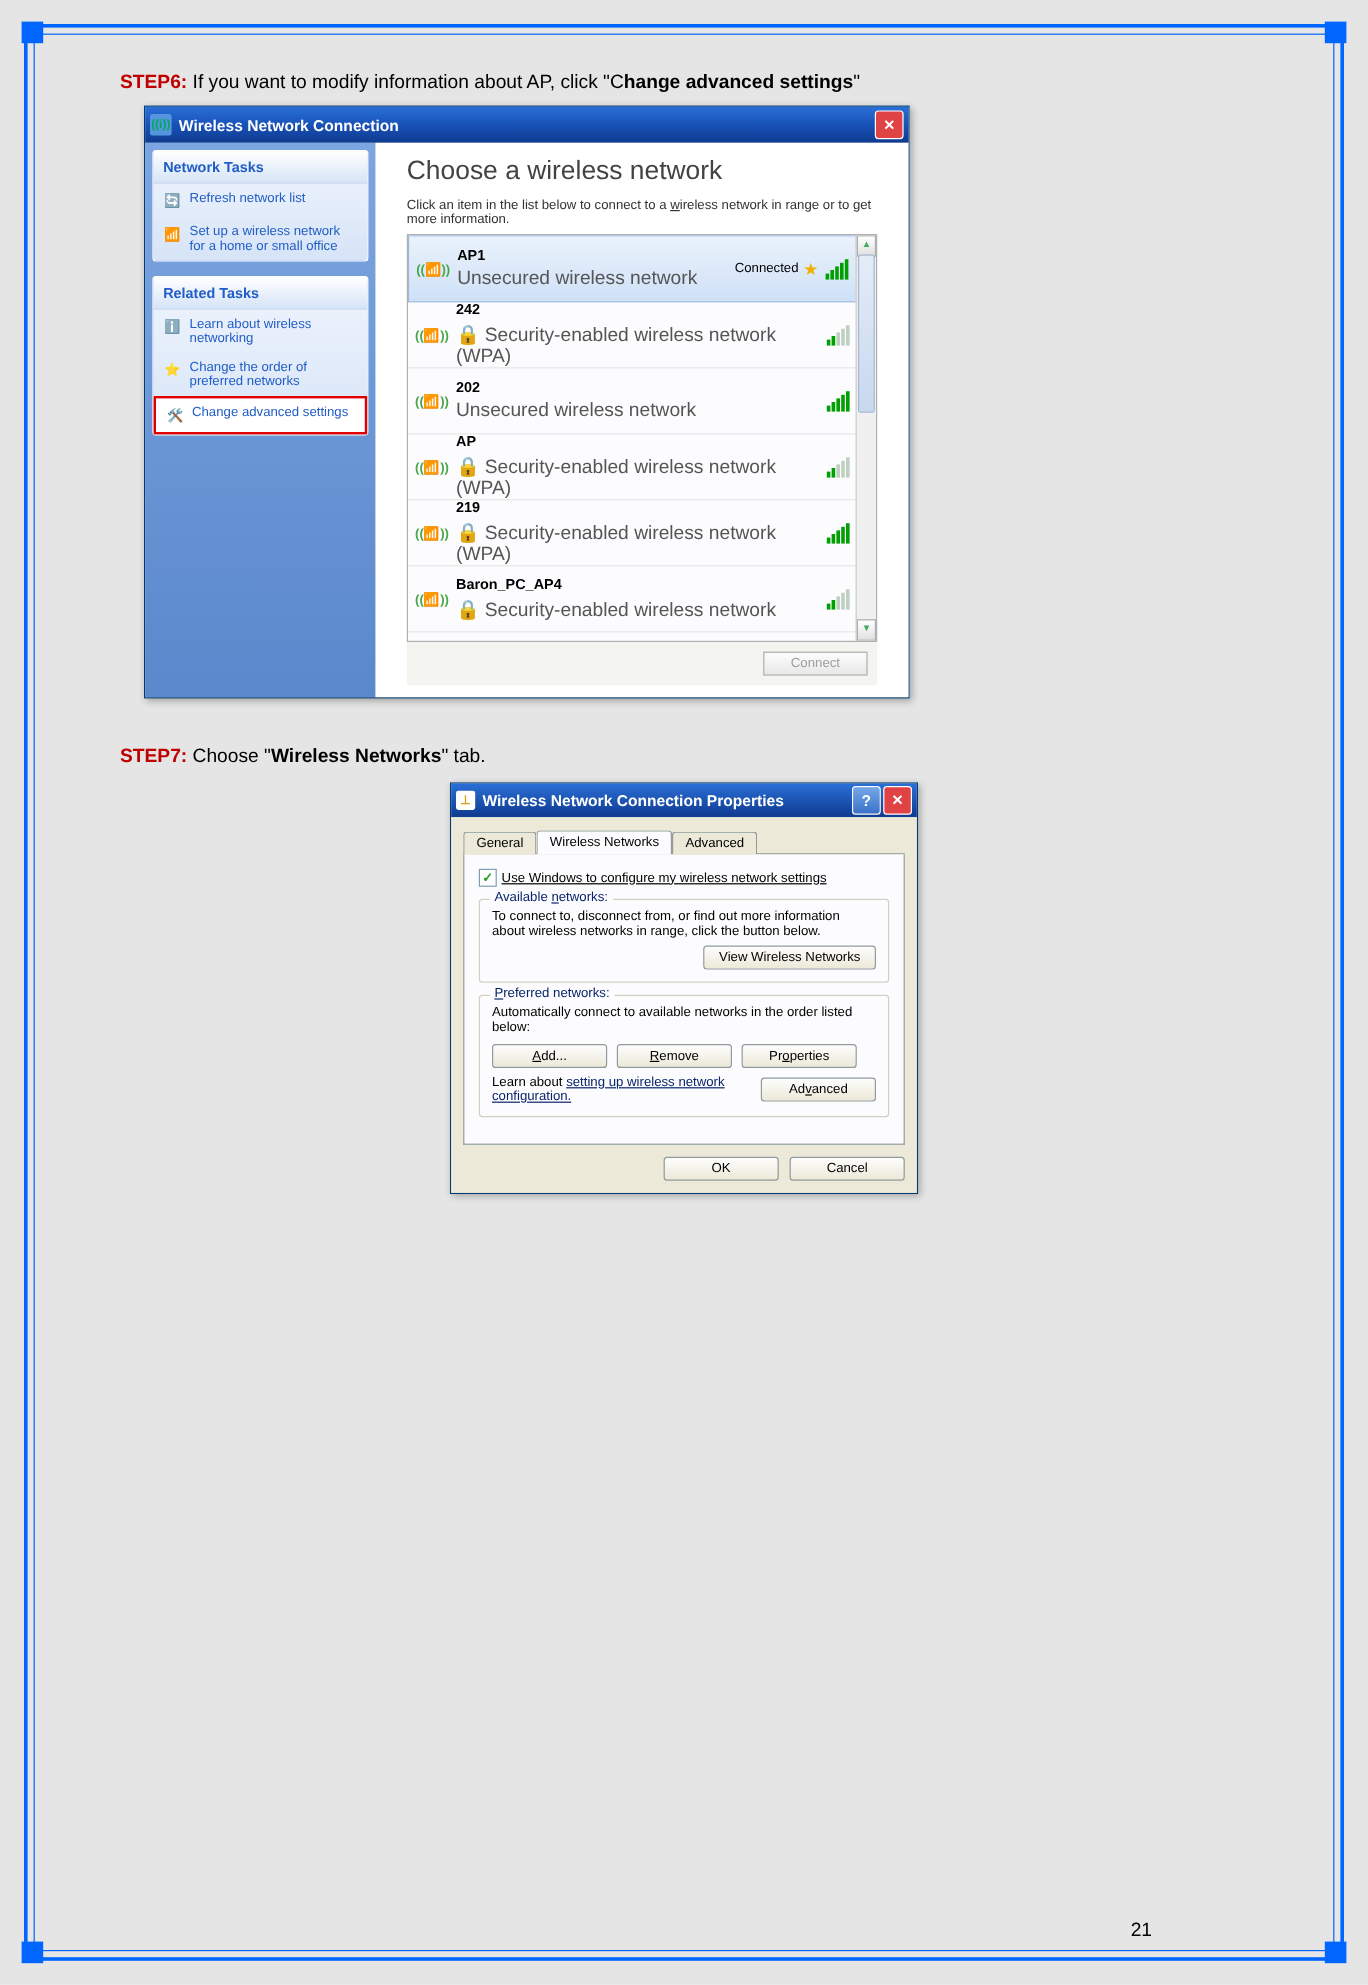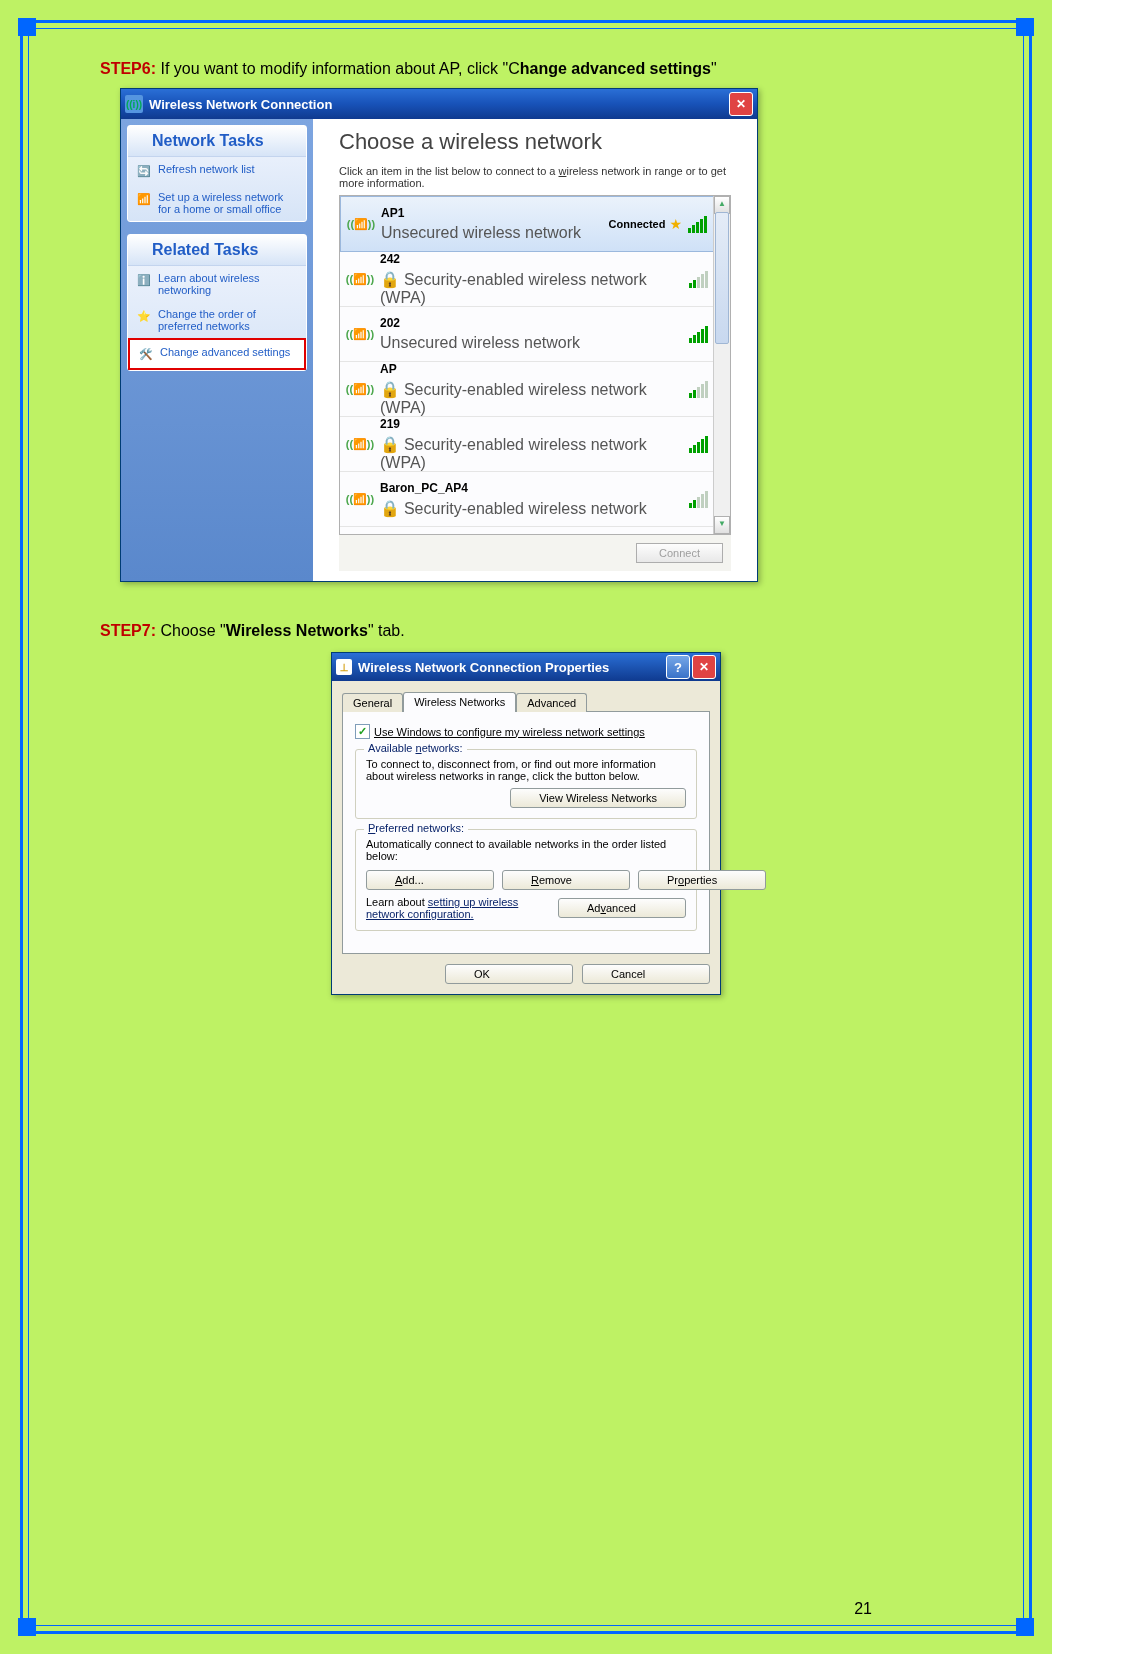--- a/index.html
+++ b/index.html
@@ -1,16 +1,16 @@
 <!DOCTYPE html>
 <html><head>
 <meta charset="utf-8">
 <style>
 body{margin:0;font-family:Arial,sans-serif;background:#fff}
-.page{width:1052px;height:1654px;position:relative;background:#bef264;box-sizing:border-box}
+.page{width:1140px;height:1654px;position:relative;background:#e5e5e5;box-sizing:border-box}
 .frame-outer{position:absolute;top:20px;left:20px;right:20px;bottom:20px;border:3px solid #0066ff}
 .frame-inner{position:absolute;top:28px;left:28px;right:28px;bottom:28px;border:1px solid #0066ff}
 .corner{position:absolute;width:18px;height:18px;background:#0066ff}
 .c-tl{top:18px;left:18px}
 .c-tr{top:18px;right:18px}
 .c-bl{bottom:18px;left:18px}
 .c-br{bottom:18px;right:18px}
 .content{position:absolute;top:60px;left:100px;right:100px;bottom:60px}
 .step-line{font-size:16px;margin-bottom:10px}
 .step-label{color:#c00000;font-weight:bold}
@@ -18,42 +18,42 @@
 
 
 .wnc-dialog{width:636px;border:1px solid #003c74;margin-left:20px;box-shadow:2px 2px 6px rgba(0,0,0,0.3)}
 .titlebar{background:linear-gradient(to bottom,#2a6fd6 0%,#1852b8 50%,#0f3a8f 100%);height:30px;display:flex;align-items:center;padding:0 4px;color:#fff;font-weight:bold;font-size:13px}
 .titlebar .ticon{width:18px;height:18px;background:#5595e0;border-radius:2px;margin-right:6px;display:inline-flex;align-items:center;justify-content:center;font-size:10px;color:#0a5}
 .close-x{margin-left:auto;width:22px;height:22px;background:#e04343;border:1px solid #fff;border-radius:3px;display:flex;align-items:center;justify-content:center;color:#fff;font-weight:bold;font-size:12px}
 
 .wnc-body{display:flex;height:462px}
 .sidebar{width:180px;background:linear-gradient(to bottom,#7da5e0,#5a88cc);padding:6px}
 .side-panel{background:linear-gradient(to bottom,#f1f5fd,#d6e4f7);border:1px solid #fff;border-radius:3px;margin-bottom:12px}
-.side-head{background:linear-gradient(to bottom,#fff,#d6e4f7);color:#215dc6;font-weight:bold;font-size:16px;padding:6px 24px;border-bottom:1px solid #c3d4ee}
+.side-head{background:linear-gradient(to bottom,#fff,#d6e4f7);color:#215dc6;font-weight:bold;font-size:12px;padding:6px 8px;border-bottom:1px solid #c3d4ee}
 .side-item{display:flex;align-items:flex-start;padding:6px 8px;font-size:11px;color:#215dc6;gap:6px}
 .side-item .sicon{width:16px;height:16px;flex-shrink:0;display:inline-flex;align-items:center;justify-content:center}
 .side-item.hl{border:2px solid #e00000;background:#fff}
 
 .main-pane{flex:1;background:#fff;padding:10px 26px;display:flex;flex-direction:column}
 .mp-title{font-family:"Franklin Gothic Medium",Arial;font-size:22px;color:#434343;margin-bottom:10px}
 .mp-sub{font-size:11px;color:#333;margin-bottom:6px}
 .netlist{border:1px solid #b0b0b0;flex:1;background:#fcfcfe;overflow:hidden;position:relative}
 .net-item{display:flex;align-items:center;border-bottom:1px solid #e5e5e5;padding:4px 6px;height:46px;position:relative}
 .net-item.sel{background:linear-gradient(to bottom,#eaf2fb,#cfe1f7);border:1px solid #9bb8dd}
 .antenna{width:28px;height:28px;display:inline-flex;align-items:center;justify-content:center;color:#4ba64b;font-size:11px;font-weight:bold;margin-right:6px}
 .net-text{flex:1;font-size:11px}
 .net-name{font-weight:bold;font-size:12px;color:#000}
 .net-sec{color:#555;font-size:16px;margin-top:4px}
 .net-sec .lock{color:#d4a017;margin-right:4px}
 .signal{display:flex;align-items:flex-end;gap:1px;margin-left:6px}
 .signal span{width:3px;background:#00a000;display:inline-block}
 .signal .b1{height:5px}.signal .b2{height:8px}.signal .b3{height:11px}.signal .b4{height:14px}.signal .b5{height:17px}
 .signal.weak span:nth-child(n+3){background:#c0d0c0}
 .star{color:#f0b000;font-size:14px}
-.conn-label{font-weight:bold;font-size:11px;margin-right:4px}
+.conn-label{font-weight:normal;font-size:11px;margin-right:4px}
 .scrollbar{position:absolute;right:0;top:0;bottom:0;width:16px;background:#f0f0f0;border-left:1px solid #ccc}
 .sb-btn{height:16px;background:linear-gradient(#fff,#e0e0e0);border:1px solid #b0b0b0;font-size:8px;text-align:center;line-height:14px;color:#4a6}
 .sb-btn.dn{position:absolute;bottom:0;left:0;right:0}
 .sb-thumb{position:absolute;top:16px;left:1px;right:1px;height:130px;background:linear-gradient(#e4ecf7,#c8d8ef);border:1px solid #9fb6d4;border-radius:2px}
 .connect-bar{padding:8px;text-align:right;background:#f4f4f0}
 .connect-btn{display:inline-block;border:1px solid #adadad;background:linear-gradient(#fdfdfd,#e8e8e8);padding:3px 22px;font-size:11px;color:#9e9e9e}
 
 
 .props-dialog{width:388px;border:1px solid #003c74;margin:12px auto 0;box-shadow:2px 2px 6px rgba(0,0,0,0.3)}
 .props-title{background:linear-gradient(to bottom,#2a6fd6 0%,#0f3a8f 100%);height:28px;display:flex;align-items:center;color:#fff;font-weight:bold;font-size:13px;padding:0 4px}
@@ -63,21 +63,21 @@
 .props-body{background:#ece9d8;padding:8px 10px 10px;font-size:11px;color:#000}
 .tabrow{display:flex;align-items:flex-end;border-bottom:1px solid #919b9c;margin:2px 0 0}
 .tab{border:1px solid #919b9c;border-bottom:none;padding:3px 10px;background:#ece9d8;margin-right:0;font-size:11px;position:relative;top:1px;border-radius:3px 3px 0 0}
 .tab.active{background:#fcfcfe;z-index:2;padding-bottom:4px}
 .tabpanel{border:1px solid #919b9c;border-top:none;background:#fcfcfe;padding:12px}
 .chkrow{display:flex;align-items:center;gap:4px;margin-bottom:10px}
 .chkbox{width:13px;height:13px;border:1px solid #7f9db9;background:#fff;display:inline-flex;align-items:center;justify-content:center;color:#21a121;font-size:11px;font-weight:bold}
 .un{text-decoration:underline}
 .fieldset{border:1px solid #d0d0bf;border-radius:3px;padding:8px 10px 10px;margin-bottom:10px;position:relative}
 .fs-legend{position:absolute;top:-8px;left:8px;background:#fcfcfe;padding:0 4px;color:#0a246a;font-size:11px}
-.btn{border:1px solid #919b9c;background:linear-gradient(#fdfdfd,#ece9d8);padding:3px 28px;font-size:11px;border-radius:3px;display:inline-block;min-width:70px;text-align:left}
+.btn{border:1px solid #919b9c;background:linear-gradient(#fdfdfd,#ece9d8);padding:3px 12px;font-size:11px;border-radius:3px;display:inline-block;min-width:70px;text-align:center}
 .btn.disabled{color:#a0a0a0}
 .listbox{border:1px solid #7f9db9;background:#fff;height:78px;padding:3px;font-size:11px}
 .listbox-item{padding:1px 2px}
 .row-rt{text-align:right;margin-top:6px}
 .dlg-foot{text-align:right;padding-top:10px}
 .pref-row{display:flex;gap:8px;align-items:flex-start}
 .pref-list{flex:1}
 .pref-btns{display:flex;flex-direction:column;gap:6px;width:84px}
 .learn-row{display:flex;align-items:center;justify-content:space-between;margin-top:6px}
 .page-num{position:absolute;bottom:36px;right:180px;font-weight:normal;font-size:16px}

